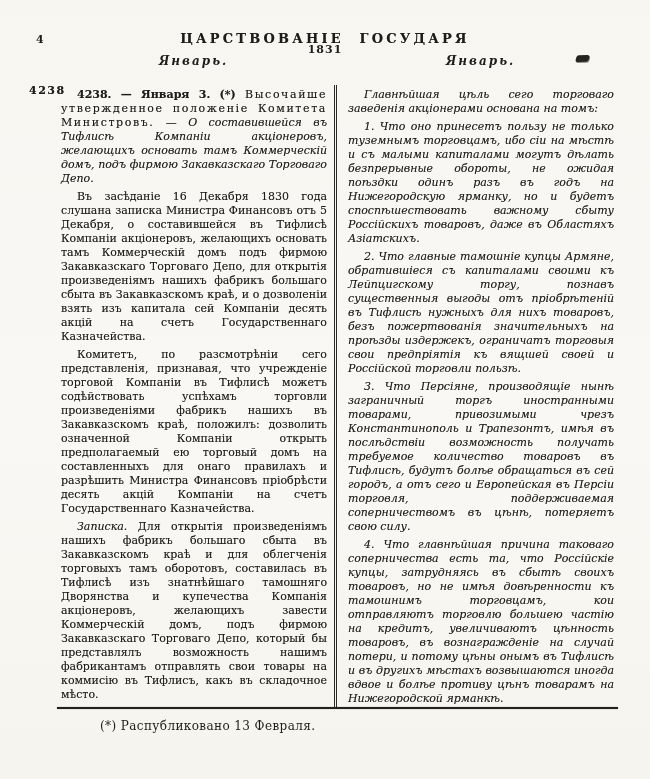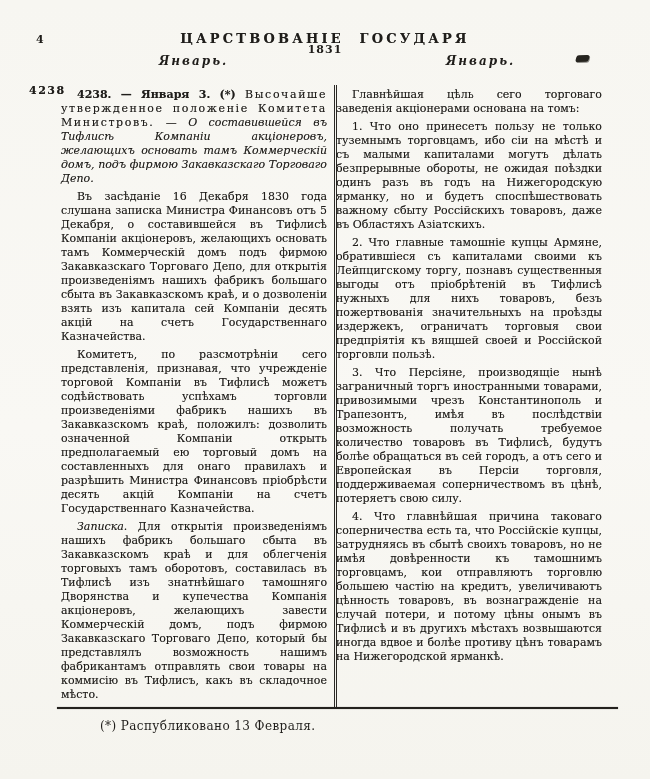--- a/index.html
+++ b/index.html
@@ -45,21 +45,21 @@
   }
   .margin-number{
     position:absolute;left:29px;top:84px;
     font-size:11px;font-weight:bold;letter-spacing:1.5px;
     text-shadow:0 0 .4px rgba(0,0,0,.5);
   }
   .column{
     position:absolute;top:84px;width:274px;
   }
   .column-left{left:57px;}
-  .column-right{left:332px;}
+  .column-right{left:344px;font-style:italic;}
   .column-divider{
     position:absolute;left:334px;top:85px;
     width:3px;height:622px;
     border-left:1.2px solid #2b2925;
     border-right:1.2px solid #2b2925;
   }
   .para{
     margin:4px;
     text-indent:16px;
     text-align:justify;

